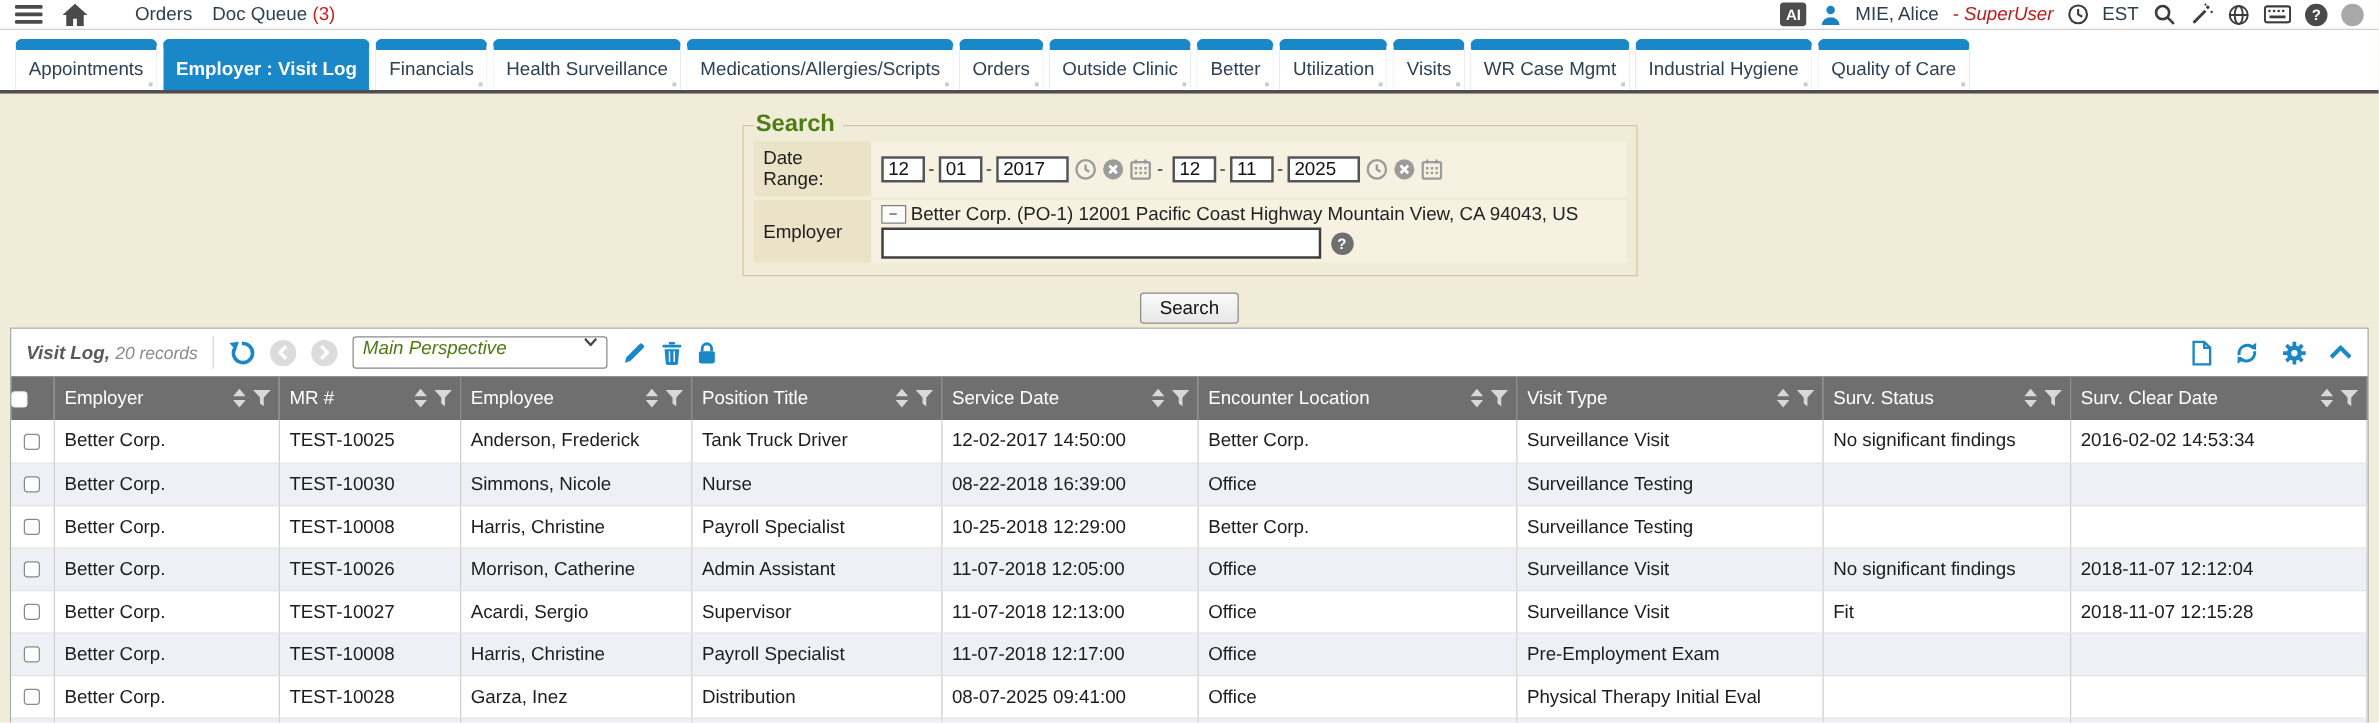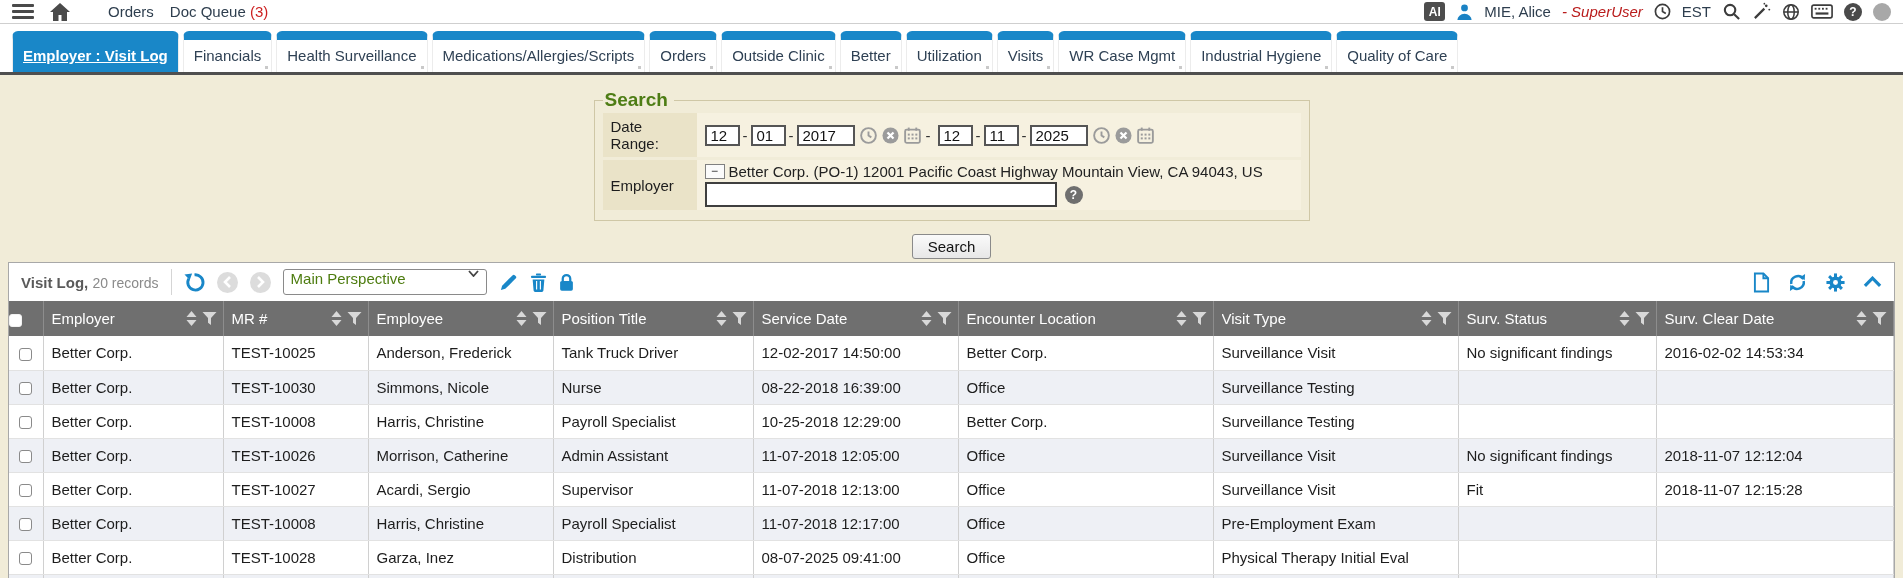--- a/index.html
+++ b/index.html
@@ -32,21 +32,21 @@
 
   
   .tabbar { background:#fff; height:51px; border-bottom:3px solid #4f4f4f;
             display:flex; align-items:flex-end; gap:4px; padding:8px 0 0 12px;
             overflow:hidden; white-space:nowrap; }
   .tab { flex:0 0 auto; border-top:9px solid #1987c8; border-radius:6px 6px 0 0;
          background:#fff; padding:7px 10px 8px; color:#2f4154; cursor:pointer;
          position:relative; border-left:1px solid #ececec; border-right:1px solid #ececec; }
   .tab:not(.active)::after { content:""; position:absolute; right:3px; bottom:3px;
          width:3px; height:3px; background:#c9c9c9; }
-  .tab.active { background:#1987c8; color:#fff; font-weight:bold;text-decoration:underline; }
+  .tab.active { background:#1987c8; color:#fff; font-weight:bold; }
   .tab-ext { display:inline-block; margin-left:8px; vertical-align:-3px; }
 
   
   .search-band { background:#f1ecd8; height:184px; padding-top:14px; }
   fieldset.search-fs { width:716px; margin:0 auto; border:1px solid #cfc7a6;
                        padding:2px 8px 10px; }
   fieldset.search-fs legend { color:#4e7d15; font-weight:bold; font-size:19px; padding:0 6px 0 2px; }
   .fs-table { display:grid; grid-template-columns:94px 1fr; row-gap:3px; }
   .fs-label { background:#eae3c8; padding:5px 8px; display:flex; align-items:center; color:#1d1d1d; }
   .fs-content { background:#f6f1e0; padding:3px 4px 3px 8px; display:flex; align-items:center;
@@ -67,21 +67,21 @@
   .q-help { width:18px; height:18px; border-radius:50%; background:#6f6f6f; color:#fff;
             font-size:12px; font-weight:bold; display:inline-flex; align-items:center;
             justify-content:center; cursor:pointer; }
   .search-btn-row { text-align:center; margin-top:13px; }
   .search-btn { font-family:inherit; font-size:15px; color:#111; padding:3px 15px;
                 border:1px solid #8a8a8a; border-radius:3px;
                 background:linear-gradient(#fafafa,#e7e7e7); cursor:pointer; }
 
   
   .grid-wrap { margin:3px 8px 0; background:#fff; border:1px solid #a8a8a8; height:330px; }
-  .grid-toolbar { display:flex; align-items:center; gap:12px; height:38px; padding:0 12px; }
+  .grid-toolbar { display:flex; align-items:center; gap:12px; height:38px; padding:0 12px;font-style:italic; }
   .gt-title { color:#5a5a5a; font-weight:bold; white-space:nowrap; }
   .gt-count { color:#8a8a8a; font-size:14px; font-weight:normal; }
   .gt-sep { width:1px; height:26px; background:#d5d5d5; }
   .icon-btn { display:inline-flex; align-items:center; cursor:pointer; }
   .pager { width:21px; height:21px; border-radius:50%; background:#dcdcdc;
            display:inline-flex; align-items:center; justify-content:center; }
   .perspective-select { display:inline-flex; align-items:flex-start; justify-content:space-between;
            width:204px; height:26px; border:1px solid #8a8a8a; border-radius:3px;
            background:#fff; padding:0 7px; color:#4d7c0f; cursor:pointer; }
   .gt-right { margin-left:auto; display:flex; align-items:center; gap:17px; }
@@ -173,20 +173,21 @@
             <rect x="5" y="9" width="14" height="2.4"></rect>
           </g>
         </svg>
     </span>
     <span class="circle-help">?</span>
     <span class="circle-plain"></span>
   </div>
 </div>
 
 <div class="tabbar">
+  <div class="tab"><span>Appointments</span></div>
   <div class="tab active"><span>Employer : Visit Log</span></div>
   <div class="tab"><span>Financials</span></div>
   <div class="tab"><span>Health Surveillance</span></div>
   <div class="tab"><span>Medications/Allergies/Scripts</span></div>
   <div class="tab"><span>Orders</span></div>
   <div class="tab"><span>Outside Clinic</span></div>
   <div class="tab"><span>Better</span></div>
   <div class="tab"><span>Utilization</span></div>
   <div class="tab"><span>Visits</span></div>
   <div class="tab"><span>WR Case Mgmt</span></div>

